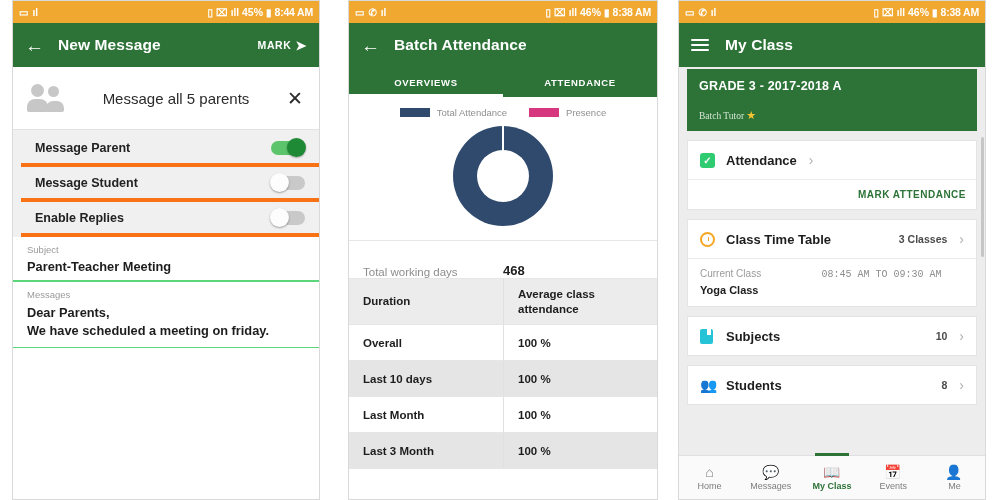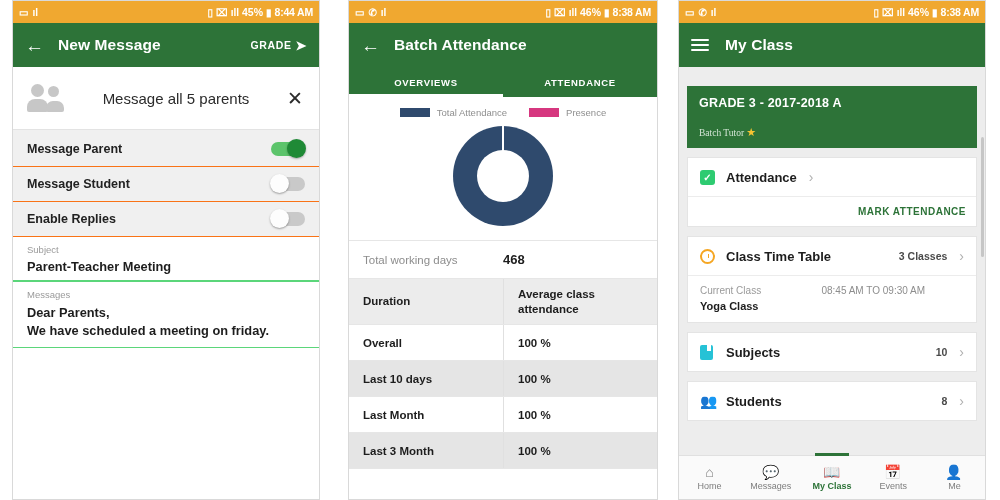--- a/index.html
+++ b/index.html
@@ -61,21 +61,21 @@
   .people-icon .b1 { position: absolute; left: 0px; top: 16px; width: 21px; height: 13px;
                      border-radius: 8px 8px 2px 2px; background: #c7c7c7; }
   .people-icon .b2 { position: absolute; left: 19px; top: 18px; width: 18px; height: 11px;
                      border-radius: 7px 7px 2px 2px; background: #c7c7c7; }
   .recipient-label { flex: 1; text-align: center; font-size: 15px; font-weight: normal; color: #2b2b2b; }
   .close-x { font-size: 19px; color: #2b2b2b; margin-left: 6px; width: 20px; text-align: center; }
 
   .toggle-group { background: #f0f0f0; padding-top: 2px; }
   .toggle-row {
     height: 35px; display: flex; align-items: center;
-    padding: 0 14px; border-bottom: 1px solid #f97316;
+    padding: 0 14px; border-bottom: 4px solid #f97316; margin-left: 8px;
   }
   .toggle-row .lbl { font-size: 12.5px; font-weight: bold; color: #222; }
   .switch { margin-left: auto; width: 34px; height: 14px; border-radius: 8px;
             background: #c9c9c9; position: relative; }
   .switch .knob { position: absolute; top: -3px; left: -1px; width: 19px; height: 19px;
                   border-radius: 50%; background: #fdfdfd; box-shadow: 0 1px 2px rgba(0,0,0,.35); }
   .switch.on { background: #5cc46b; }
   .switch.on .knob { left: 16px; background: #1f8a36; box-shadow: 0 1px 2px rgba(0,0,0,.3); }
 
   .field { background: #fff; padding: 7px 14px 0 14px; }
@@ -96,56 +96,56 @@
   .legend-item { display: flex; align-items: center; gap: 7px; }
   .legend-swatch { width: 30px; height: 9px; }
   .legend-text { font-size: 9.5px; color: #8f8f8f; }
   .donut-wrap { display: flex; justify-content: center; }
   .donut { width: 100px; height: 100px; border-radius: 50%; position: relative; }
   .donut .hole { position: absolute; left: 50%; top: 50%; transform: translate(-50%,-50%);
                  width: 52px; height: 52px; border-radius: 50%; background: #fff; }
   .donut .gapline { position: absolute; left: 50%; top: 0; width: 2px; height: 25px;
                     background: #fff; transform: translateX(-50%); }
 
-  .kv-row { background: #fff; display: flex; align-items: center; height: 38px;
+  .kv-row { background: #fff; display: flex; align-items: flex-end; height: 38px;
             border-bottom: 1px solid #e6e6e6; }
   .kv-row .k { width: 50%; padding-left: 14px; font-size: 11.5px; color: #8d8d8d; }
   .kv-row .v { font-size: 13px; font-weight: bold; color: #1d1d1d; }
 
   .tbl { width: 100%; }
   .tbl .tr { display: flex; align-items: center; min-height: 36px; border-bottom: 1px solid #e6e6e6; }
   .tbl .tr.head { background: #ececec; min-height: 46px; }
   .tbl .tr.alt { background: #e5e5e5; }
   .tbl .td { padding: 6px 10px 6px 14px; font-size: 11.5px; font-weight: bold; color: #1d1d1d; }
   .tbl .td.c1 { width: 50%; }
   .tbl .td.c2 { width: 50%; border-left: 1px solid #e0e0e0; align-self: stretch;
                 display: flex; align-items: center; }
   .tbl .tr.head .td { line-height: 1.3; }
 
   
-  .mc-body { background: #ededed; height: calc(100% - 66px); padding: 19px 8px 0 8px;
+  .mc-body { background: #ededed; height: calc(100% - 66px); padding: 2px 8px 0 8px;
              position: relative; overflow: hidden; }
   .class-banner { background: #2d7338; color: #fff; padding: 10px 12px 9px 12px; }
   .class-banner .t { font-size: 12.5px; font-weight: bold; letter-spacing: .2px; }
   .class-banner .s { font-size: 9.5px; color: #d4e6d6; margin-top: 16px;
                      display: flex; align-items: center; gap: 2px; font-family: Liberation Serif, serif; }
   .star { color: #f5c432; font-size: 11px; }
 
   .card { background: #fff; border: 1px solid #e4e4e4; margin-top: 9px; }
   .card-row { display: flex; align-items: center; height: 38px; padding: 0 12px; }
   .card-row .ico { width: 22px; display: flex; align-items: center; }
   .card-row .title { font-size: 13px; font-weight: bold; color: #1d1d1d; margin-left: 4px; }
   .card-row .meta { margin-left: auto; font-size: 10.5px; font-weight: bold; color: #4a4a4a; }
   .card-row .chev { margin-left: 12px; color: #b0b0b0; font-size: 14px; }
   .card-sub { border-top: 1px solid #ececec; padding: 9px 12px 10px 12px; }
   .action-link { text-align: right; font-size: 10px; font-weight: bold;
                  color: #2d7338; letter-spacing: .5px; padding: 9px 10px 9px 0; }
   .sub-line { display: flex; align-items: baseline; }
   .sub-line .lbl { font-size: 10px; color: #9a9a9a; width: 46%; }
-  .sub-line .val { font-size: 10px; color: #8d8d8d; }
+  .sub-line .val { font-size: 10px; color: #8d8d8d; font-family: Liberation Mono, monospace; }
   .sub-strong { font-size: 11px; font-weight: bold; color: #1d1d1d; margin-top: 4px; }
 
   
   .ic-check { width: 15px; height: 15px; border-radius: 3px; background: #2ecb71;
               display: flex; align-items: center; justify-content: center;
               color: #fff; font-size: 10px; font-weight: bold; }
   .ic-clock { width: 15px; height: 15px; border-radius: 50%; border: 2.4px solid #f5a623;
               position: relative; }
   .ic-clock::after { content: ""; position: absolute; left: 50%; top: 3px; width: 1.6px;
                      height: 4px; background: #f5a623; }
@@ -185,21 +185,21 @@
         <span class="sb-pct">45%</span>
         <span class="sb-ico">▮</span>
         <span class="sb-time">8:44 AM</span>
       </div>
     </div>
 
     <div class="appbar">
       <span class="back-arrow">←</span>
       <span class="appbar-title">New Message</span>
       <span class="send-btn">
-        <span>GRADE</span>
+        <span>MARK</span>
         <span class="send-arrow">➤</span>
       </span>
     </div>
 
     <div class="recipient">
       <span class="people-icon">
         <i class="h1"></i>
           <i class="h2"></i>
           <i class="b1"></i>
           <i class="b2"></i>

